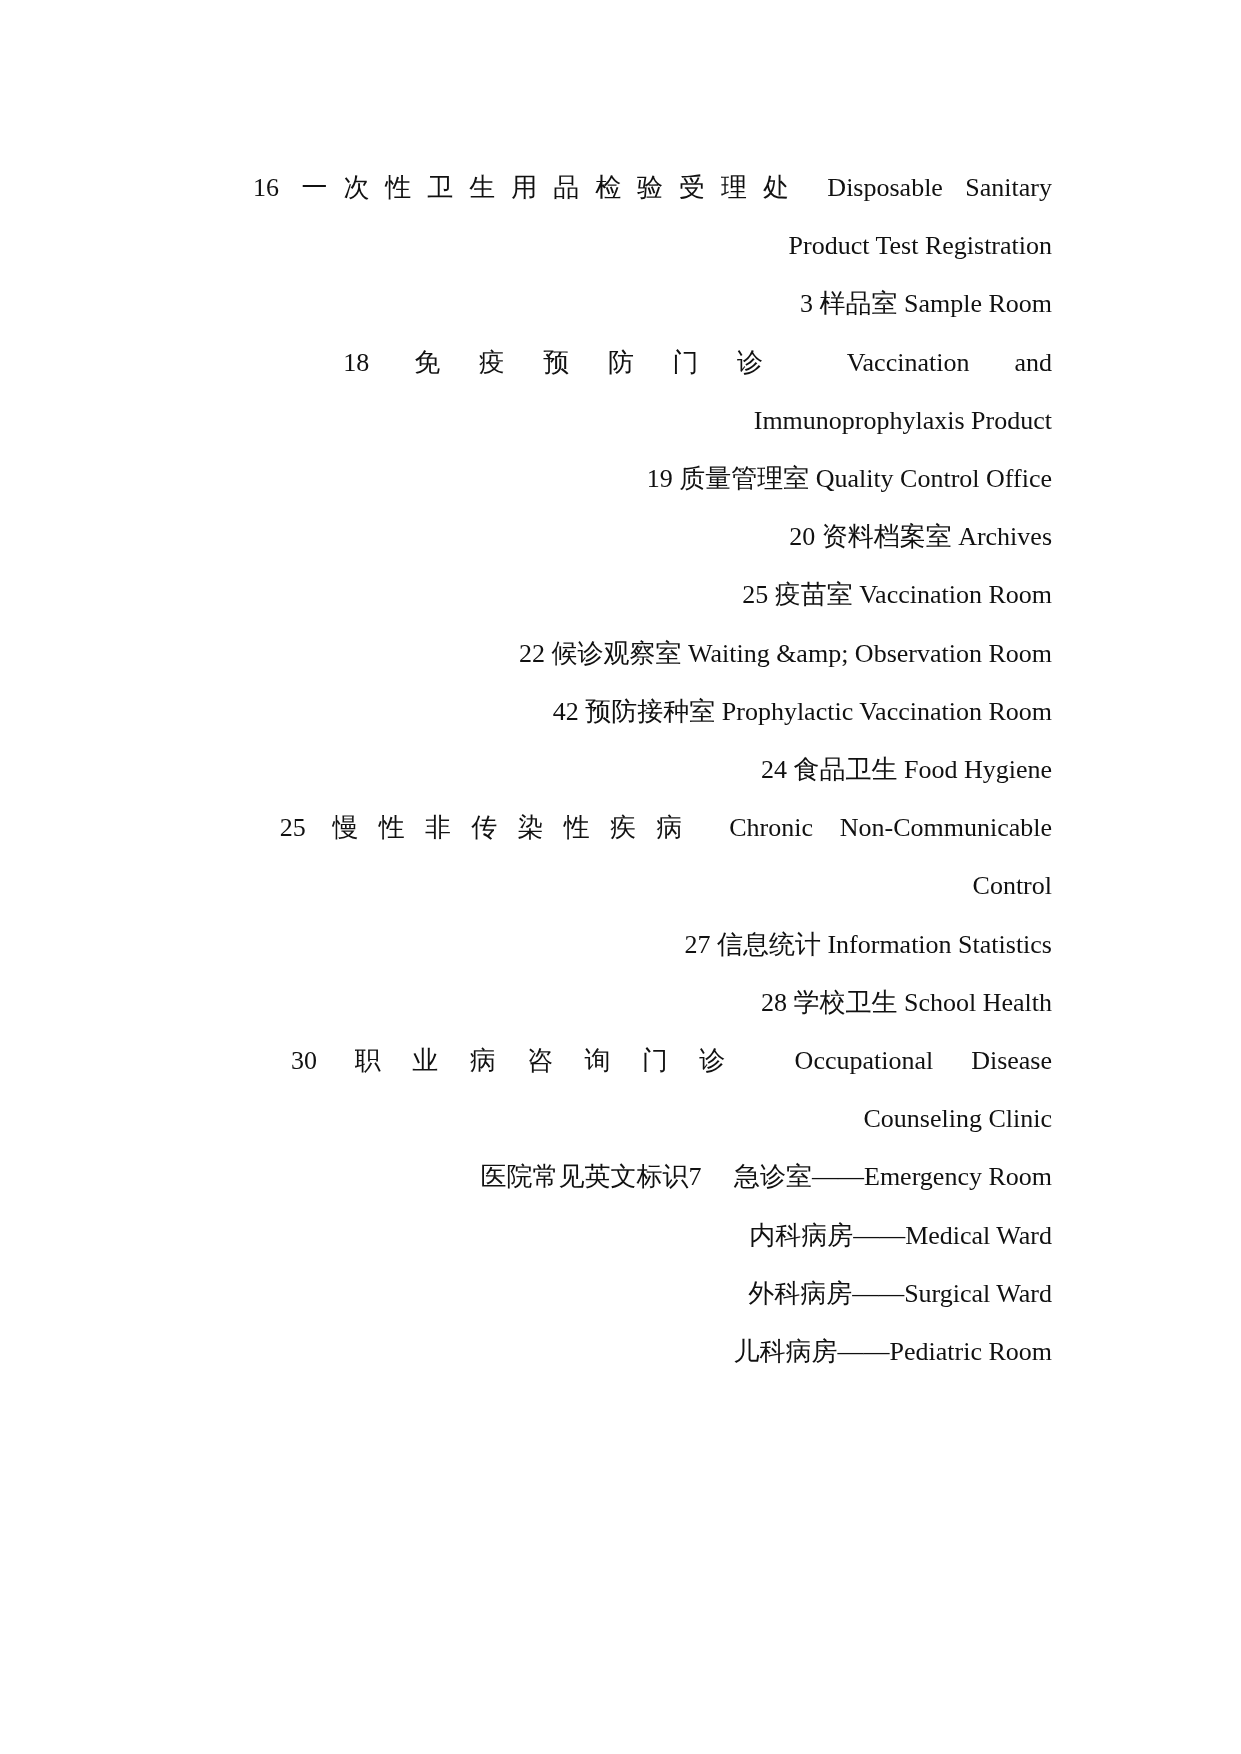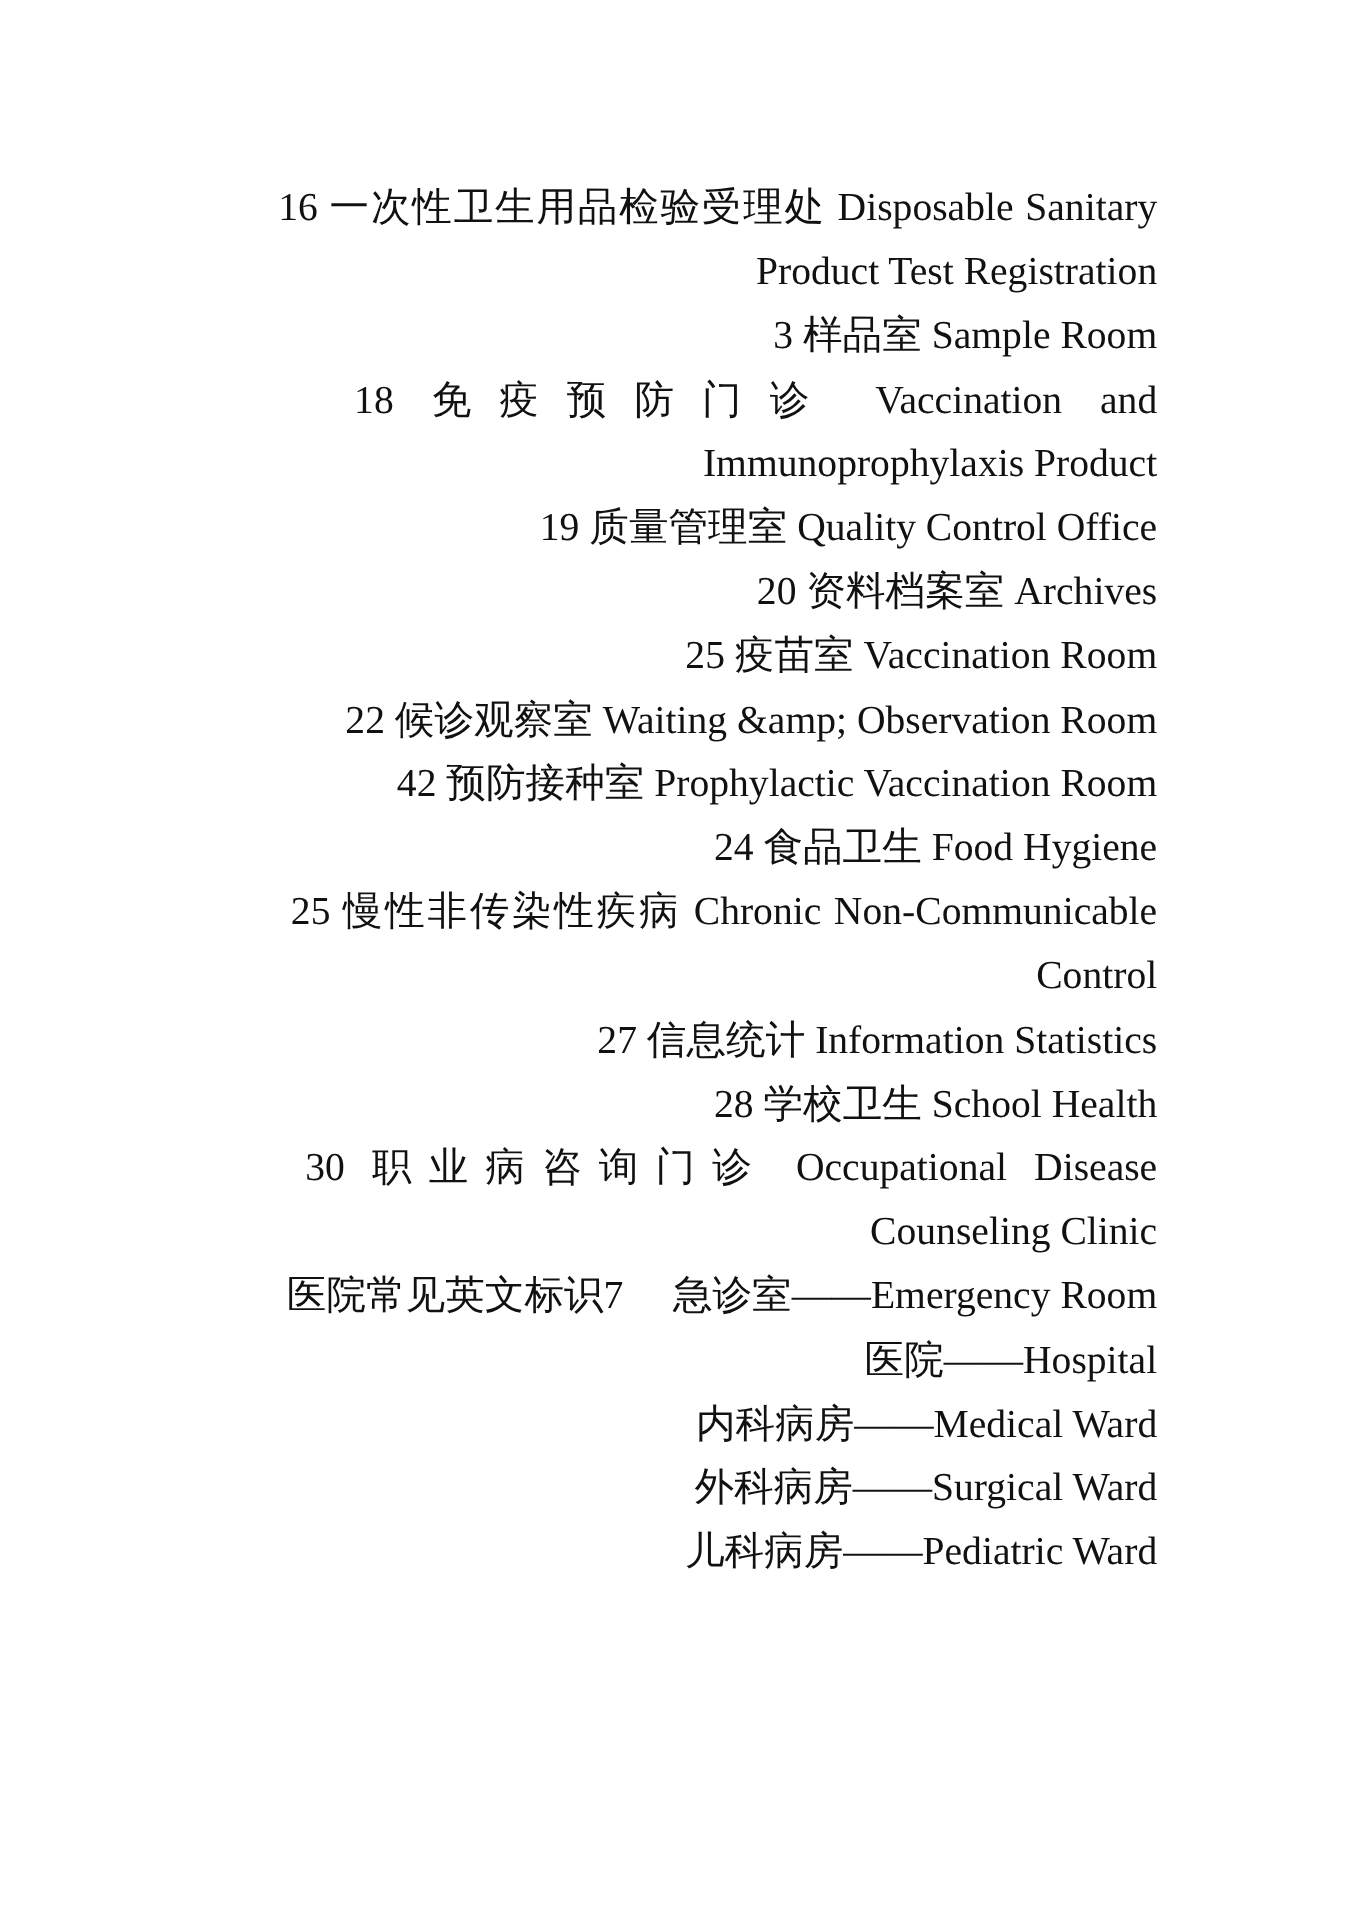--- a/index.html
+++ b/index.html
@@ -14,21 +14,21 @@
   }
   .page {
     position: relative;
     width: 1241px;
     height: 1754px;
     box-sizing: border-box;
     margin: 0 auto;
     background: var(--page-bg);
     color: var(--text-color);
     font-family: "Liberation Serif", "DejaVu Serif", serif;
-    font-size: 36px;
+    font-size: 26px;
     line-height: 58.2px;
     padding: 159px 189px 0 189px;
     overflow: hidden;
   }
   .ln {
     width: 100%;
     min-height: 58.2px;
     text-align: right;
   }
   
@@ -56,17 +56,16 @@
   <div class="ln ind">22 候诊观察室 Waiting &amp;amp; Observation Room</div>
   <div class="ln ind">42 预防接种室 Prophylactic Vaccination Room</div>
   <div class="ln ind">24 食品卫生 Food Hygiene</div>
   <div class="ln ind just">&nbsp;25 慢性非传染性疾病 Chronic Non-Communicable</div>
   <div class="ln">Control</div>
   <div class="ln ind">27 信息统计 Information Statistics</div>
   <div class="ln ind">28 学校卫生 School Health</div>
   <div class="ln ind just">&nbsp;30 职业病咨询门诊 Occupational Disease</div>
   <div class="ln">Counseling Clinic</div>
   <div class="ln ind">医院常见英文标识7&nbsp;&nbsp;&nbsp;&nbsp;&nbsp;急诊室——Emergency Room</div>
-  <div class="ln ind">医院——Hospital</div>
   <div class="ln ind">内科病房——Medical Ward</div>
   <div class="ln ind">外科病房——Surgical Ward</div>
-  <div class="ln ind">儿科病房——Pediatric Ward</div>
+  <div class="ln ind">儿科病房——Pediatric Room</div>
 </div>
 
 </body></html>

